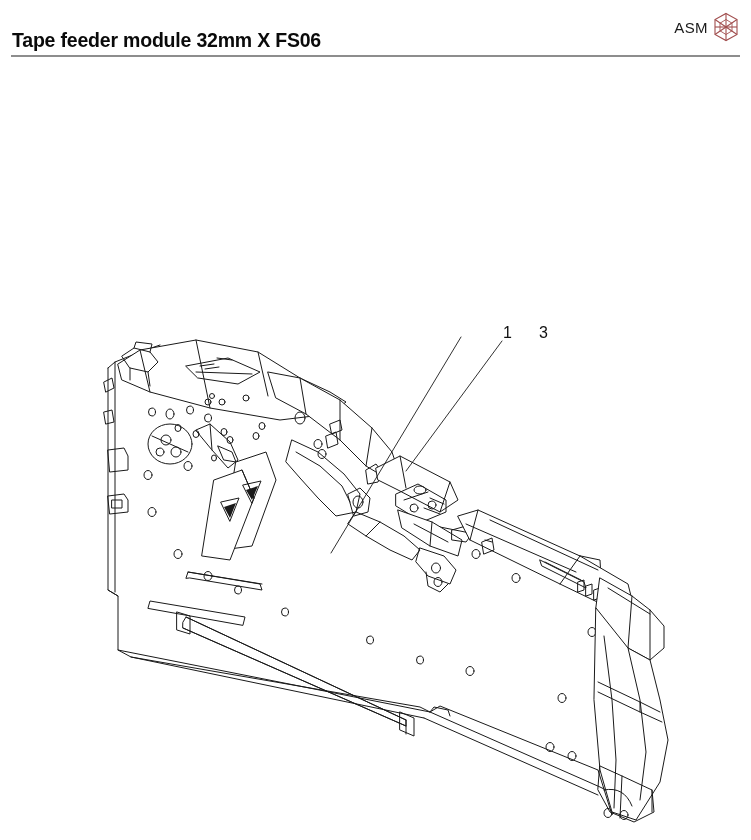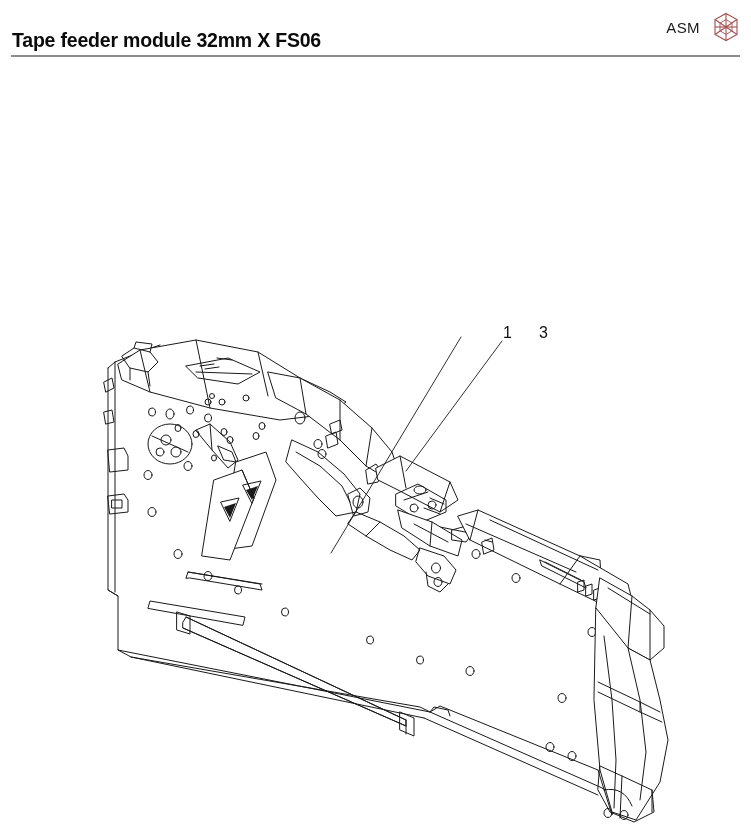--- a/index.html
+++ b/index.html
@@ -43,21 +43,21 @@
   }
 
   
   #brand {
     position: absolute;
     right: 12px;
     top: 10px;
     height: 34px;
     display: flex;
     align-items: center;
-    gap: 13px;
+    gap: 5px;
   }
   #brand-text {
     font-size: 15px;
     font-weight: normal;
     letter-spacing: 0.4px;
     color: #1a1a1a;
     line-height: 1;
   }
   #brand-mark { display: block; }
 

